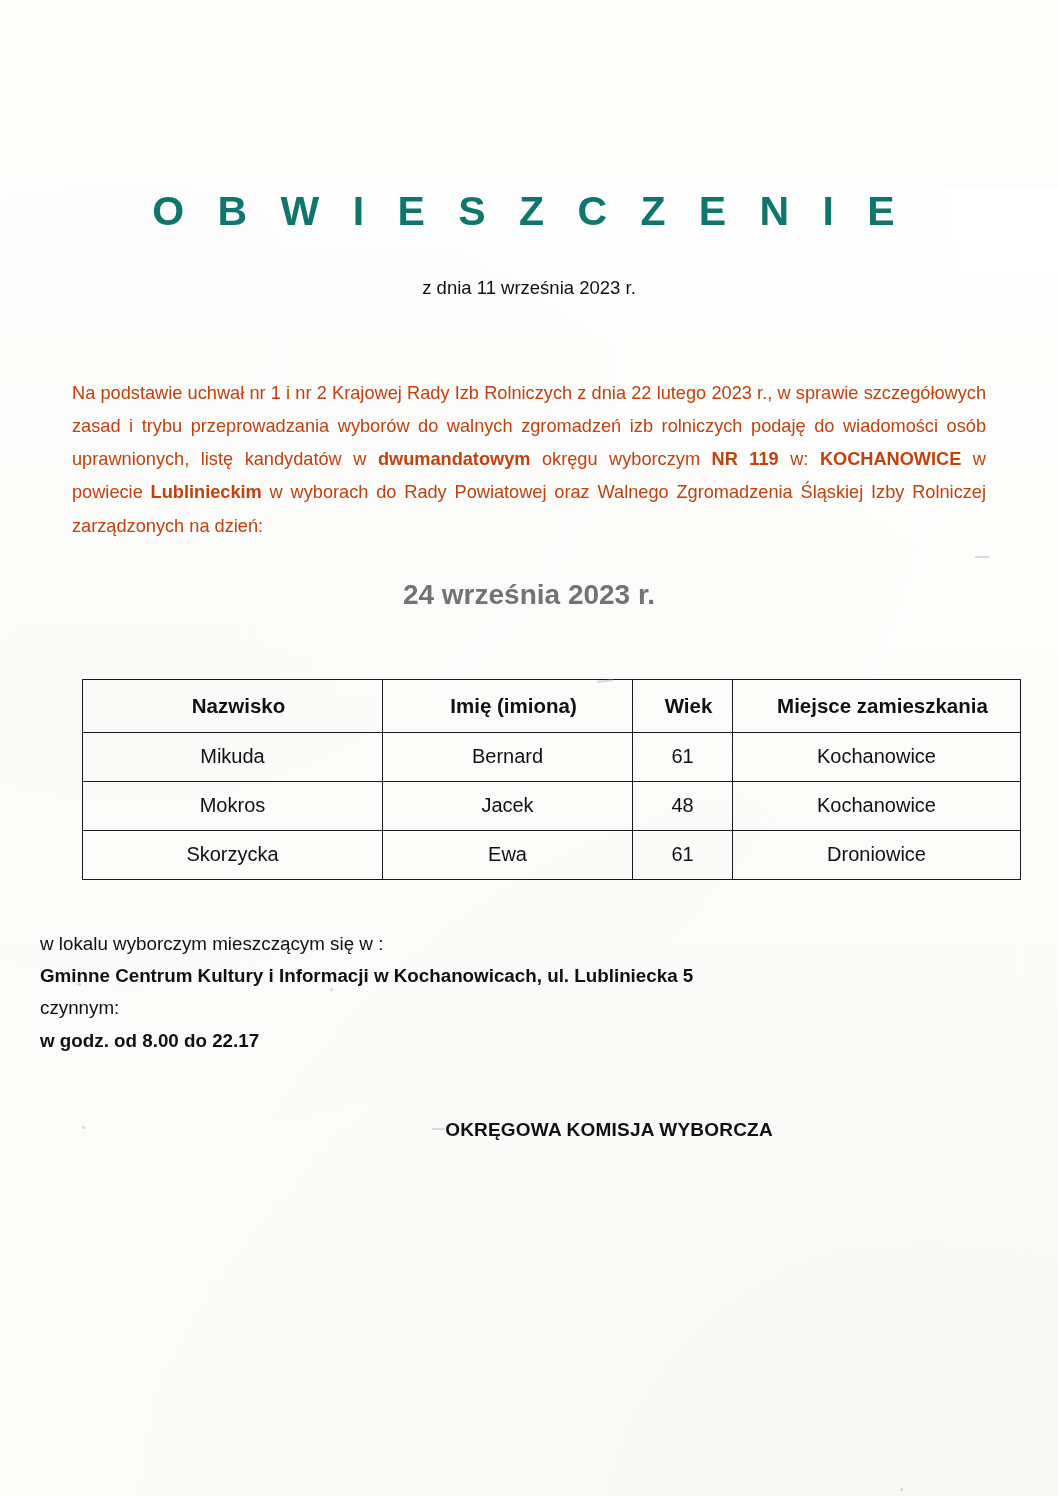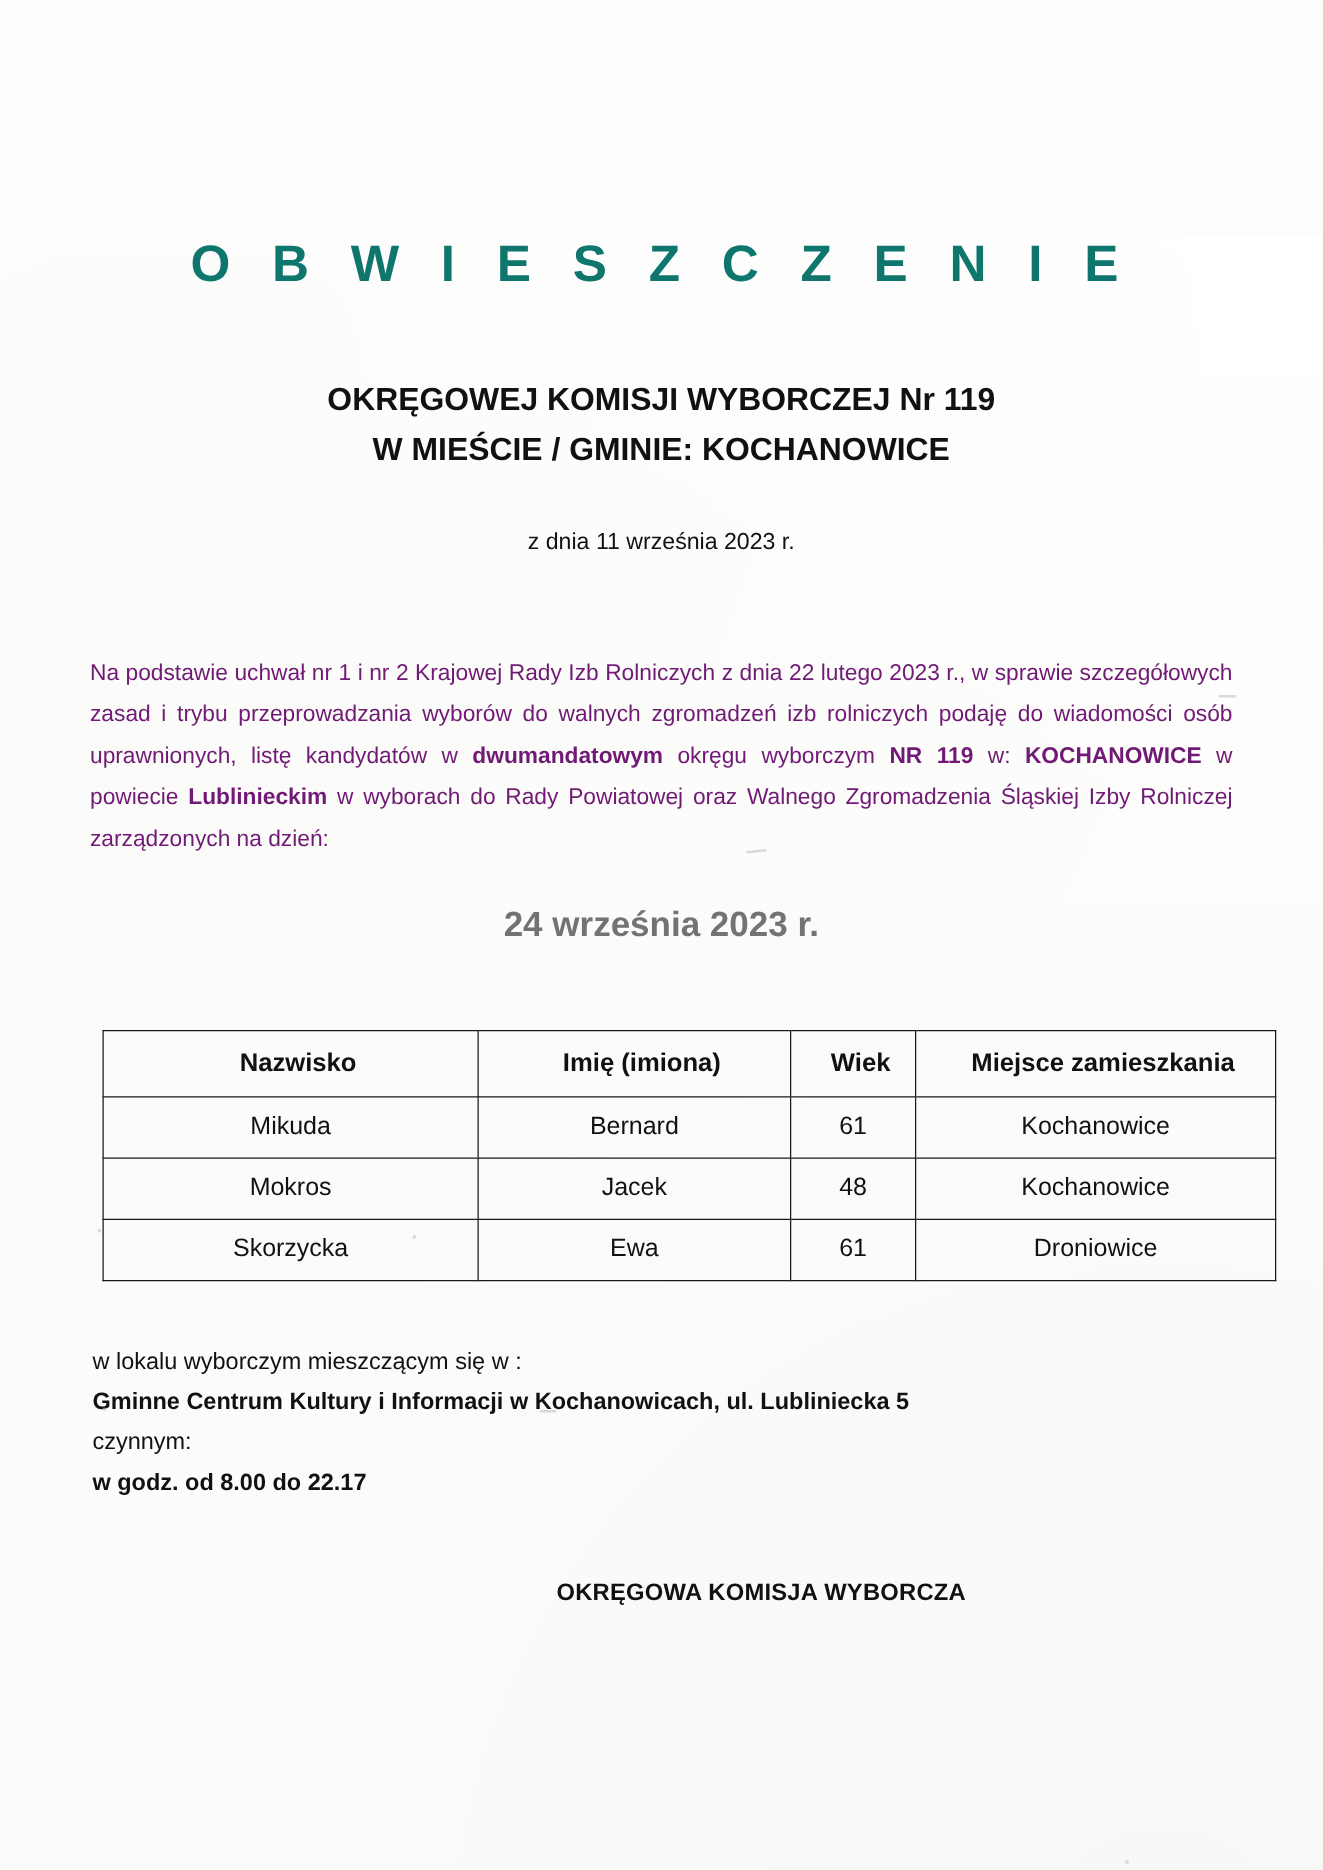--- a/index.html
+++ b/index.html
@@ -63,21 +63,21 @@
     font-size: 18.5px;
     font-weight: normal;
     color: #111;
   }
 
   .body-text {
     margin: 78px 72px 0 72px;
     font-size: 18.2px;
     line-height: 1.82;
     text-align: justify;
-    color: #701a75;
+    color: #c2410c;
   }
   .body-text b { font-weight: bold; }
 
   .bigdate {
     text-align: center;
     margin-top: 36px;
     font-size: 28px;
     font-weight: bold;
     color: #737373;
   }
@@ -104,21 +104,21 @@
     padding-left: 12px;
   }
   table.cands td { font-weight: normal; margin-top: 31px; }
 
   col.c-nazwisko { width: 300px; }
   col.c-imie { width: 250px; }
   col.c-wiek { width: 100px; }
   col.c-miejsce { width: 288px; }
 
   .footer-block {
-    margin: 48px 0 0 74px;
+    margin: 48px 0 0 40px;
     font-size: 18.8px;
     line-height: 1.72;
     color: #111;
   }
   .footer-block .strong { font-weight: bold; }
 
   .signature {
     margin: 62px 0 12px 0;
     text-align: center;
     padding-left: 160px;
@@ -154,24 +154,20 @@
   <div class="artifact a3"></div>
   <div class="artifact a4"></div>
   <div class="artifact a5"></div>
   <div class="artifact a6"></div>
   <div class="artifact a7"></div>
 
   <div class="content">
 
     <div class="title">O B W I E S Z C Z E N I E</div>
 
-    <div class="subtitle-block">
-      <div>OKRĘGOWEJ KOMISJI WYBORCZEJ Nr 119</div>
-      <div>W  MIEŚCIE / GMINIE: KOCHANOWICE</div>
-    </div>
 
     <div class="datetop">z dnia 11 września 2023 r.</div>
 
     <div class="body-text"><span>Na podstawie uchwał nr 1 i nr 2 Krajowej Rady Izb Rolniczych z dnia 22 lutego 2023 r., w sprawie szczegółowych zasad i trybu przeprowadzania wyborów do walnych zgromadzeń izb rolniczych podaję do wiadomości osób uprawnionych,  listę kandydatów w </span><b>dwumandatowym</b><span> okręgu wyborczym </span><b>NR 119</b><span> w: </span><b>KOCHANOWICE</b><span> w powiecie </span><b>Lublinieckim</b><span> w wyborach do Rady Powiatowej oraz Walnego Zgromadzenia Śląskiej Izby Rolniczej zarządzonych na  dzień:</span></div>
 
     <div class="bigdate">24 września 2023 r.</div>
 
     <table class="cands">
       <colgroup>
         <col class="c-nazwisko">

